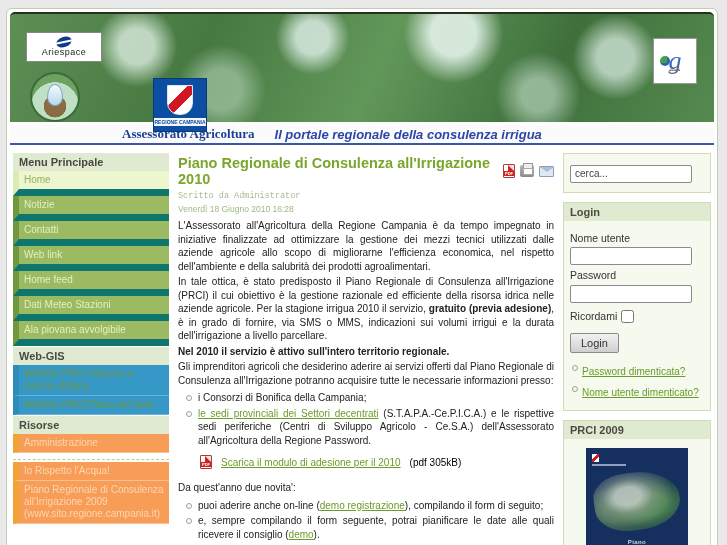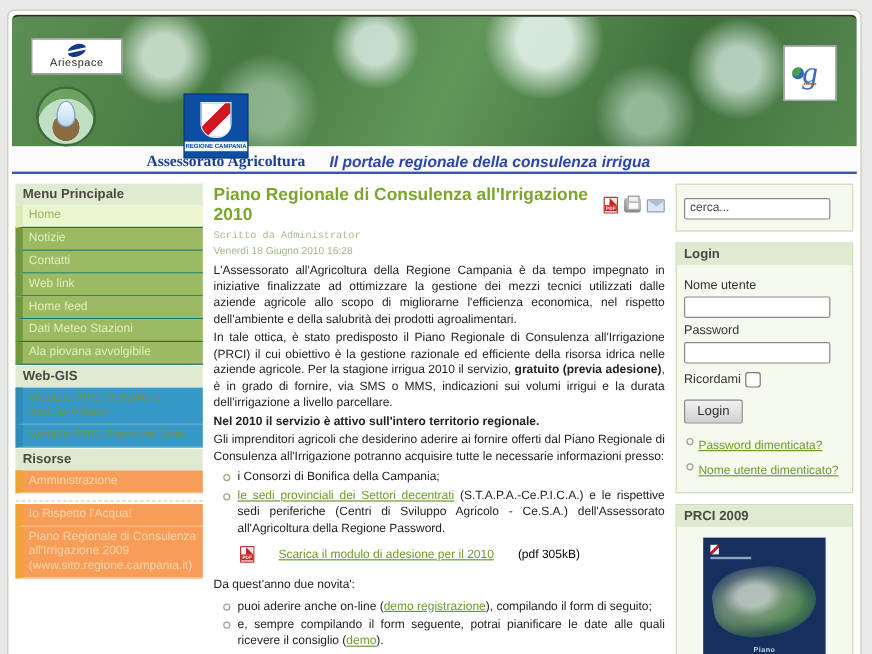--- a/index.html
+++ b/index.html
@@ -49,21 +49,21 @@
 
   
   .cols { display:flex; padding:8px 6px 0 6px; gap:9px; }
   .col-left { width:156px; flex:none; }
   .col-main { flex:1; min-width:0; }
   .col-right { width:148px; flex:none; }
 
   
   .side-head { background:#dfead0; color:#4a4a42; font-weight:bold; font-size:11px; padding:3px 6px; margin-top:1px; }
   .side-head:first-child { margin-top:0; }
-  .m-item { display:block; background:#9bba62; border-left:6px solid #71973f; border-bottom:1px solid #0f766e;
+  .m-item { display:block; background:#9bba62; border-left:6px solid #71973f; border-bottom:7px solid #0f766e;
       color:#e2efbe; font-size:10px; padding:3px 5px; line-height:12px; text-decoration:none; }
   .m-item.active { background:#ecf6cf; border-left-color:#dcebb4; color:#9ab05c; }
   .g-item { display:block; background:#3598c6; border-left:6px solid #2f8cb8; border-bottom:1px solid #6fb3d2;
       color:#6e9747; font-size:10px; padding:3px 5px; line-height:12px; text-decoration:none; }
   .r-item { display:block; background:#f89d58; border-left:6px solid #f0a433; border-bottom:1px solid #fbc291;
       color:#fcd6ae; font-size:10px; padding:3px 5px; line-height:12px; text-decoration:none; }
   .dash-sep { height:7px; border-bottom:1px dashed #b9cf92; margin-bottom:2px; }
 
   
   .panel { border:1px solid #cdddb5; background:#f6f9ee; margin-bottom:9px; }
@@ -93,21 +93,21 @@
   
   h1.art { font-size:14.5px; color:#7aa62b; font-weight:bold; display:flex; align-items:center; gap:5px; margin-top:2px; }
   .byline { font-size:8.5px; color:#a8bc92; margin-top:4px;font-family:Liberation Mono, monospace; }
   .date { font-size:8.5px; color:#9fb882; margin-top:3px; margin-bottom:5px; }
   p.body { font-size:10px; color:#222; line-height:13.5px; text-align:justify; margin-top:2px; }
   p.body.bold-line { font-weight:bold; text-align:left; }
   ul.bullets { list-style:none; margin:4px 0 2px 4px; }
   ul.bullets li { position:relative; padding-left:16px; font-size:10px; color:#222; line-height:13.5px; margin:2px 0; text-align:justify; }
   ul.bullets li:before { content:""; position:absolute; left:4px; top:4px; width:4px; height:4px;
       border:1px solid #97a88a; border-radius:50%; }
-  .dl-row { display:flex; align-items:center; gap:20px; margin:8px 0 2px 22px; font-size:10px; }
+  .dl-row { display:flex; align-items:center; gap:9px; margin:8px 0 2px 22px; font-size:10px; }
   .ic { display:inline-block; flex:none; }
   .ic-pdf { width:12px; height:14px; background:#fff; border:1px solid #b33; position:relative; border-radius:1px; }
   .ic-pdf:after { content:"PDF"; position:absolute; left:0; right:0; bottom:1px; font-size:4px; font-weight:bold;
       color:#fff; background:#c22; text-align:center; }
   .ic-pdf:before { content:""; position:absolute; right:0; top:0; border:3px solid #c22;
       border-color:#e9e9e9 #e9e9e9 #c22 #c22; }
   .ic-print { width:14px; height:12px; background:linear-gradient(#bbb,#888); border-radius:2px; position:relative; }
   .ic-print:before { content:""; position:absolute; left:3px; top:-2px; width:8px; height:4px; background:#eee; border:1px solid #999; }
   .ic-print:after { content:""; position:absolute; left:3px; bottom:2px; width:8px; height:5px; background:#fdfdfd; border:1px solid #aaa; }
   .ic-mail { width:15px; height:11px; background:#dfe8f2; border:1px solid #8aa0b8; position:relative; border-radius:1px; }
@@ -172,21 +172,21 @@
         <span class="ic ic-pdf"></span>
         <span class="ic ic-print"></span>
         <span class="ic ic-mail"></span>
       </h1>
       <div class="byline">Scritto da Administrator</div>
       <div class="date">Venerdì 18 Giugno 2010 16:28</div>
 
       <p class="body">L'Assessorato all'Agricoltura della Regione Campania è da tempo impegnato in iniziative finalizzate ad ottimizzare la gestione dei mezzi tecnici utilizzati dalle aziende agricole allo scopo di migliorarne l'efficienza economica, nel rispetto dell'ambiente e della salubrità dei prodotti agroalimentari.</p>
       <p class="body"><span>In tale ottica, è stato predisposto il Piano Regionale di Consulenza all'Irrigazione (PRCI) il cui obiettivo è la gestione razionale ed efficiente della risorsa idrica nelle aziende agricole. Per la stagione irrigua 2010 il servizio, </span><b>gratuito (previa adesione)</b><span>, è in grado di fornire, via SMS o MMS, indicazioni sui volumi irrigui e la durata dell'irrigazione a livello parcellare.</span></p>
       <p class="body bold-line">Nel 2010 il servizio è attivo sull'intero territorio regionale.</p>
-      <p class="body">Gli imprenditori agricoli che desiderino aderire ai fornire offerti dal Piano Regionale di Consulenza all'Irrigazione potranno acquisire tutte le necessarie informazioni presso:</p>
+      <p class="body">Gli imprenditori agricoli che desiderino aderire ai servizi offerti dal Piano Regionale di Consulenza all'Irrigazione potranno acquisire tutte le necessarie informazioni presso:</p>
 
       <ul class="bullets">
         <li>i Consorzi di Bonifica della Campania;</li>
         <li><a class="green" href="#">le sedi provinciali dei Settori decentrati</a><span> (S.T.A.P.A.-Ce.P.I.C.A.) e le rispettive sedi periferiche (Centri di Sviluppo Agricolo - Ce.S.A.) dell'Assessorato all'Agricoltura della Regione Password.</span></li>
       </ul>
 
       <div class="dl-row">
         <span class="ic ic-pdf"></span>
         <a class="green" href="#">Scarica il modulo di adesione per il 2010</a>
         <span> (pdf 305kB)</span>

